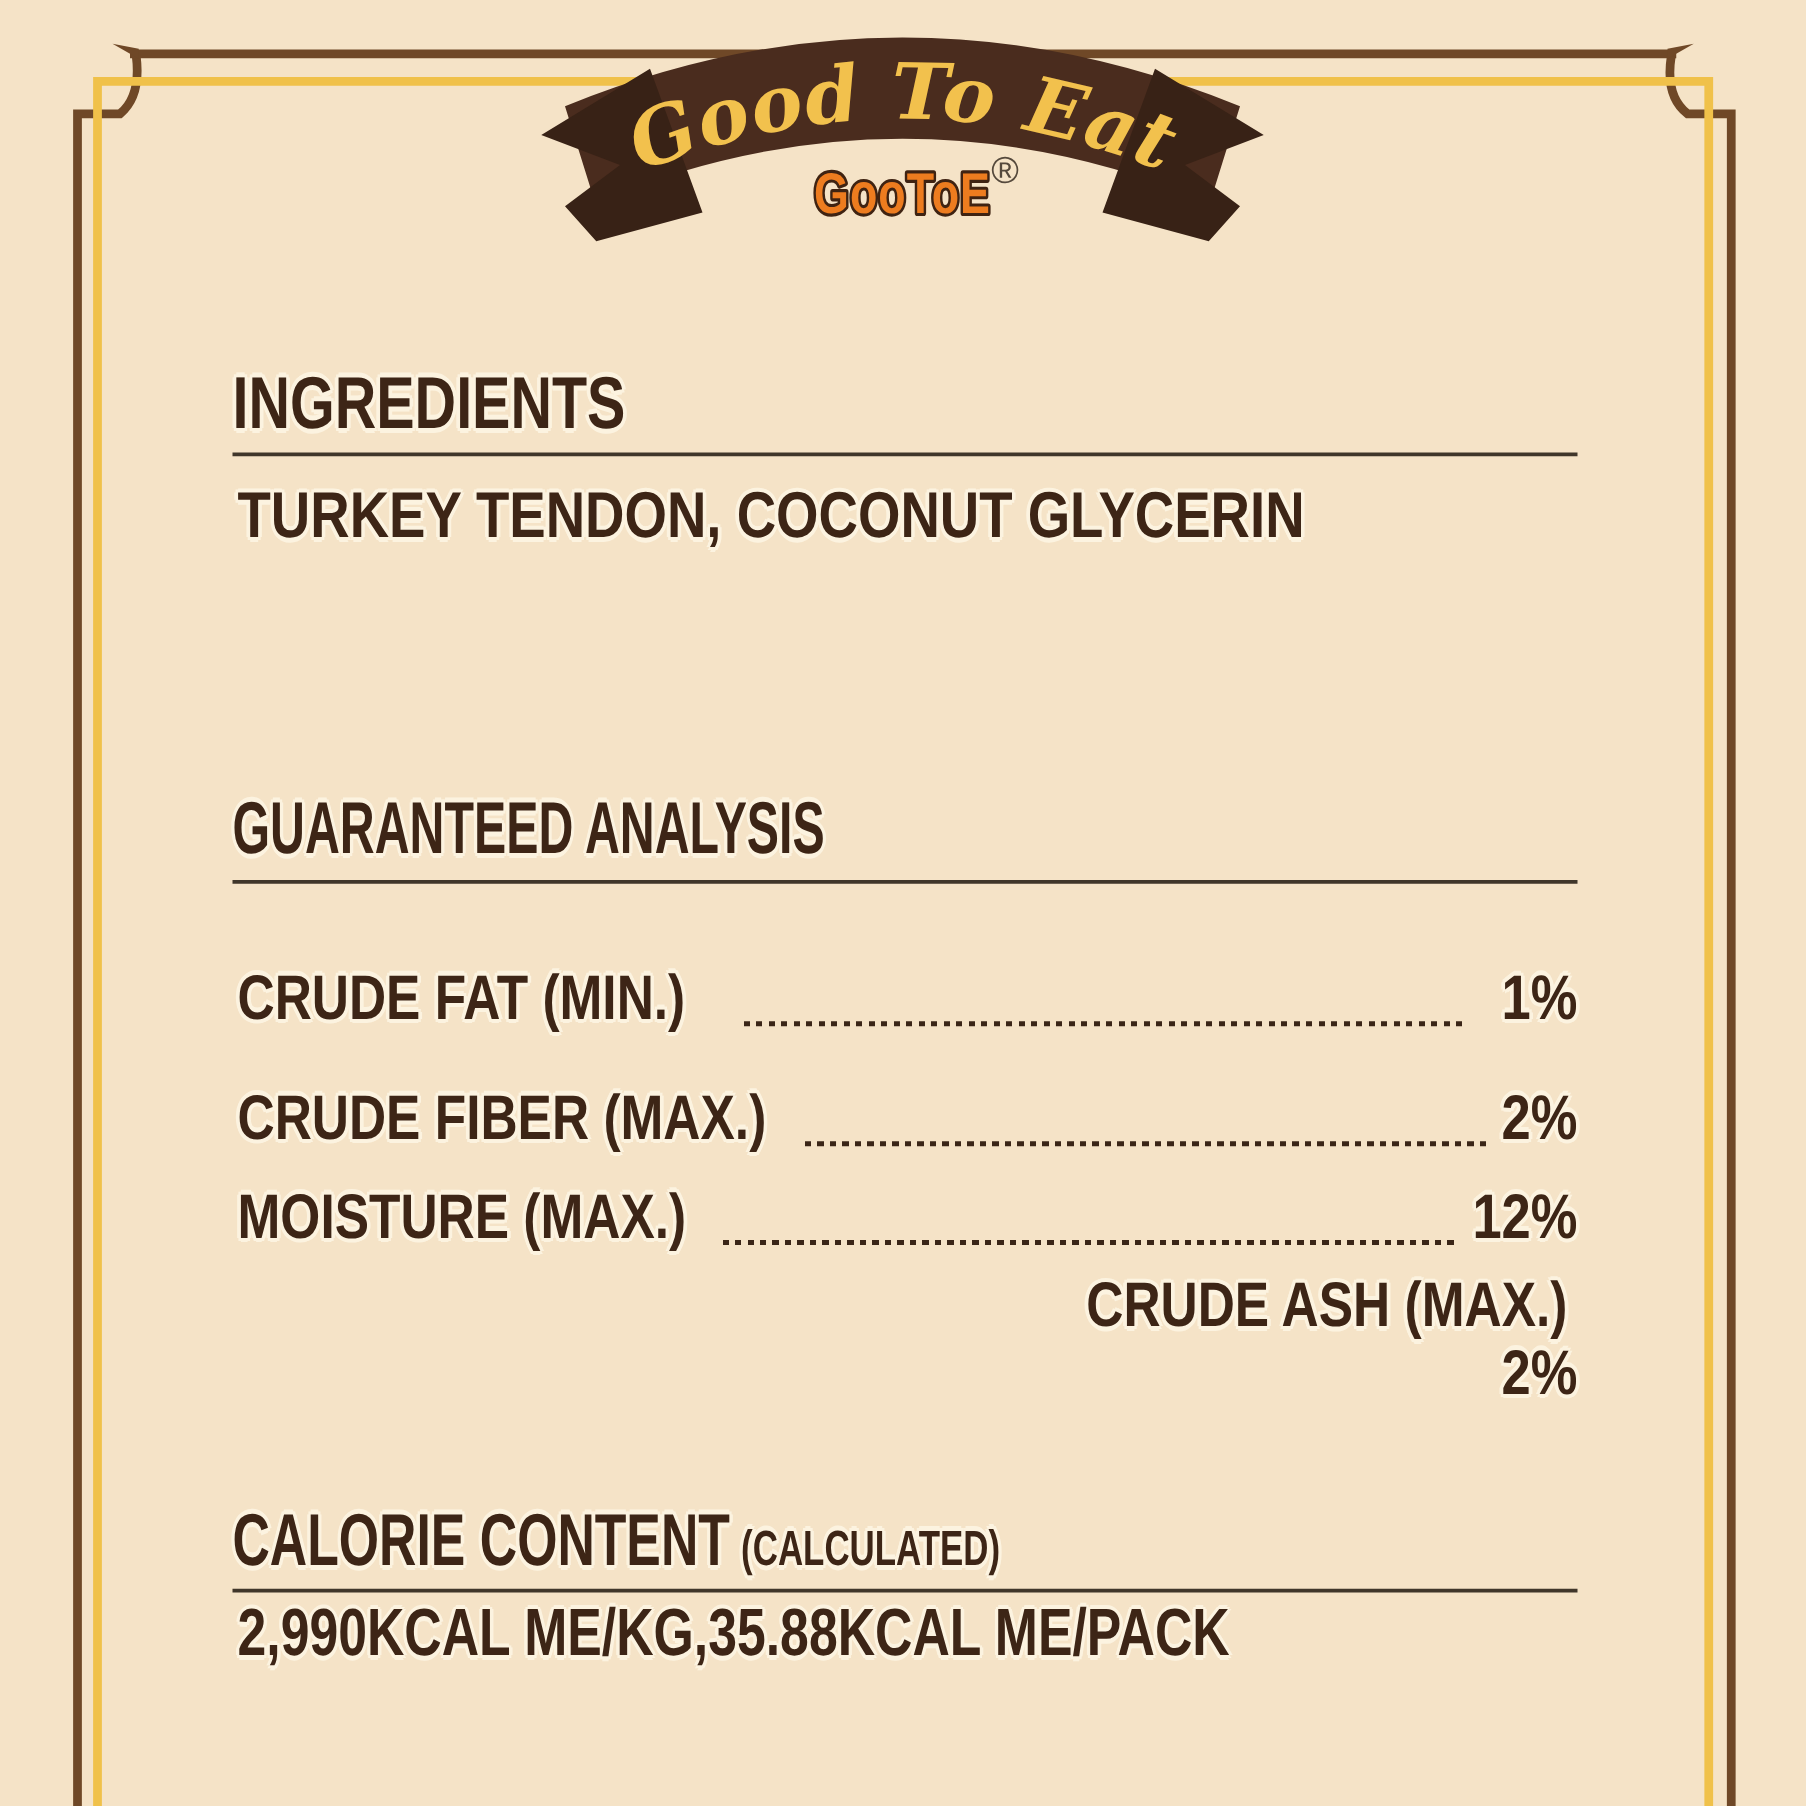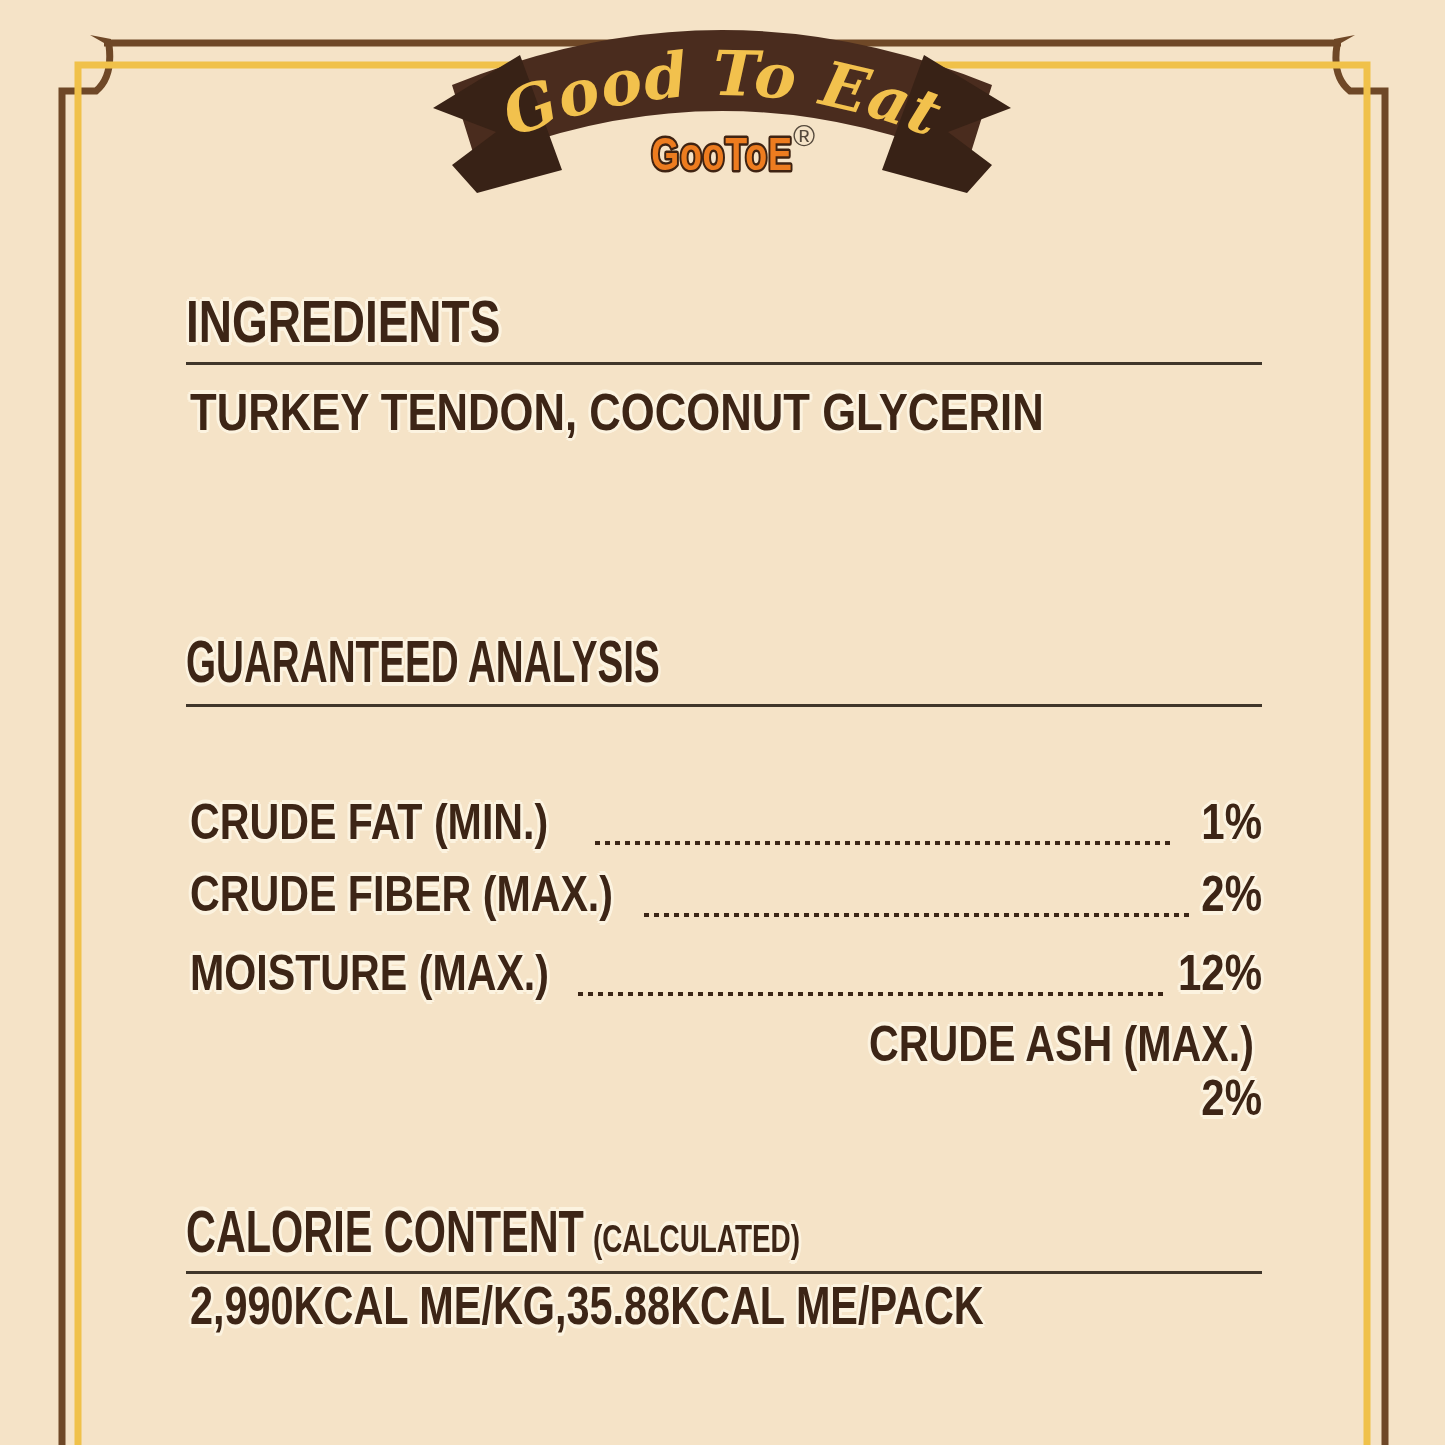--- a/index.html
+++ b/index.html
@@ -105,21 +105,21 @@
 
   <div class="content">
 
     <div class="txt sec-title" style="left:186px;top:291px;">INGREDIENTS</div>
     <div class="rule" style="top:362px;"></div>
     <div class="txt body-line" style="left:190px;top:385px;">TURKEY TENDON, COCONUT GLYCERIN</div>
 
     <div class="txt sec-title condensed" style="left:186px;top:631px;">GUARANTEED ANALYSIS</div>
     <div class="rule" style="top:704px;"></div>
 
-    <div class="ga-row" style="top:799px;gap:17px;">
+    <div class="ga-row" style="top:775px;gap:17px;">
       <span class="ga-label">CRUDE FAT (MIN.)</span>
       <span class="leader"></span>
       <span class="ga-value">1%</span>
     </div>
     <div class="ga-row" style="top:871px;">
       <span class="ga-label">CRUDE FIBER (MAX.)</span>
       <span class="leader"></span>
       <span class="ga-value">2%</span>
     </div>
     <div class="ga-row" style="top:950px;">

